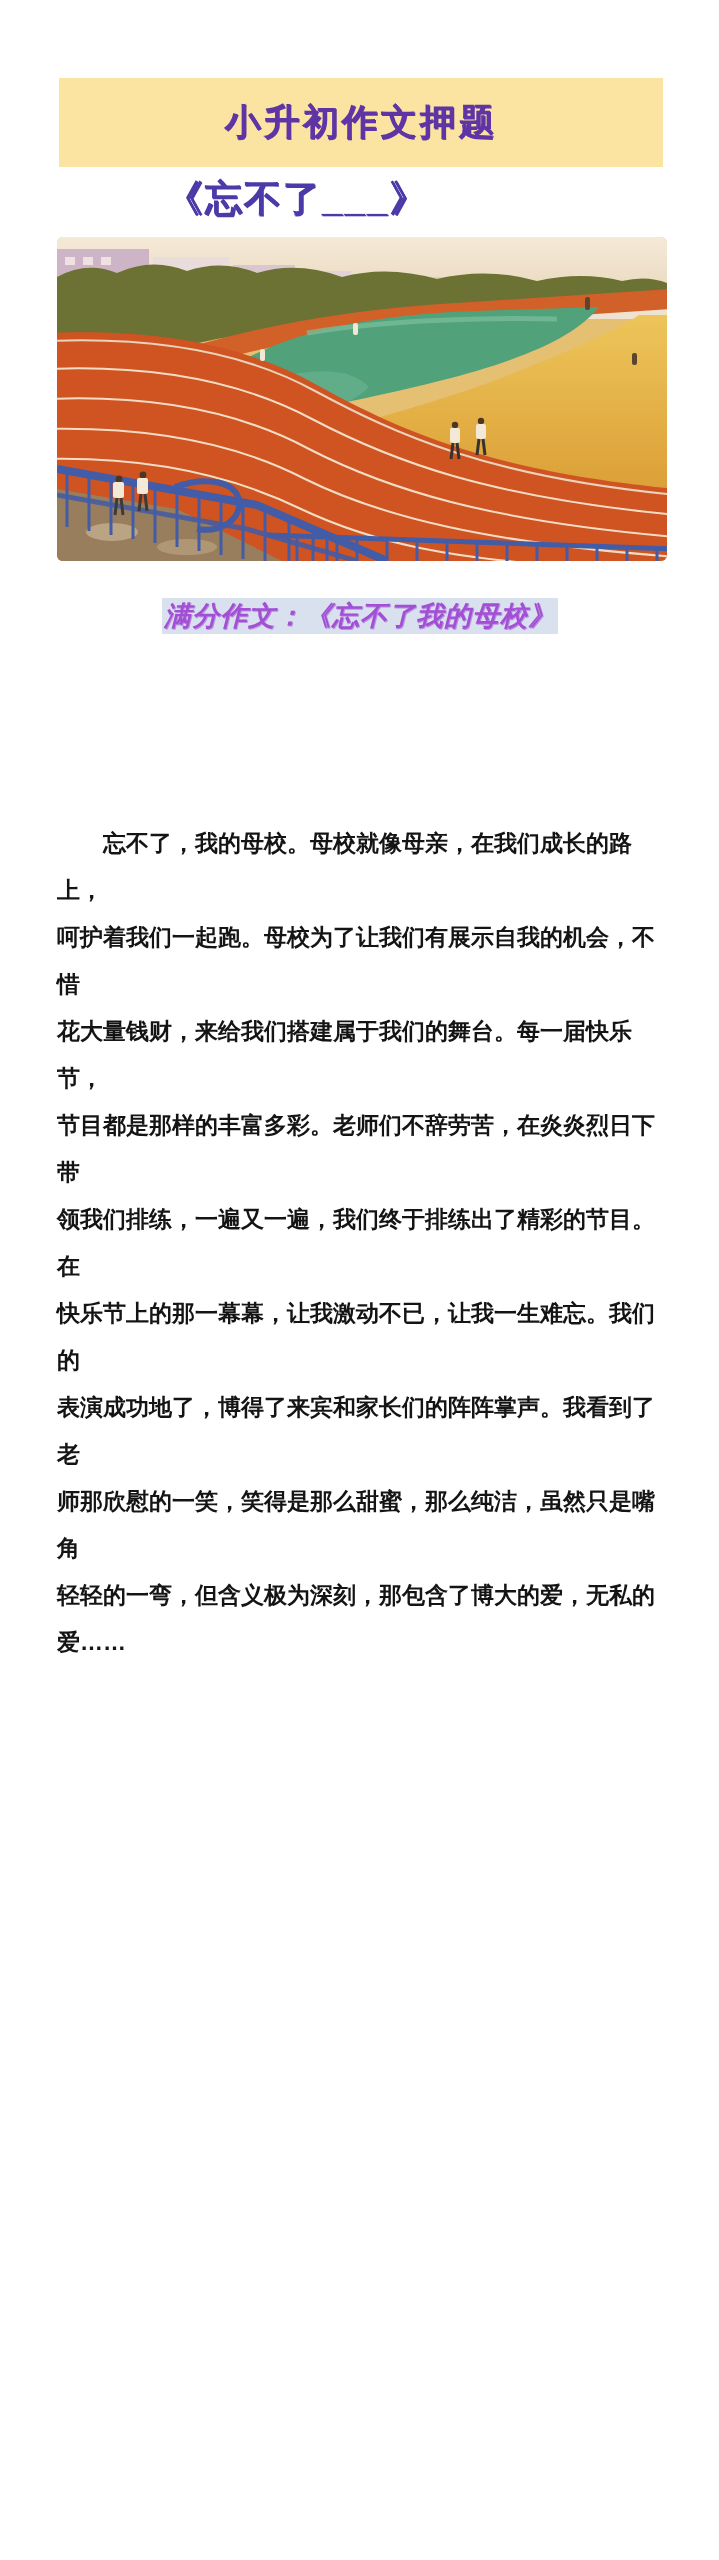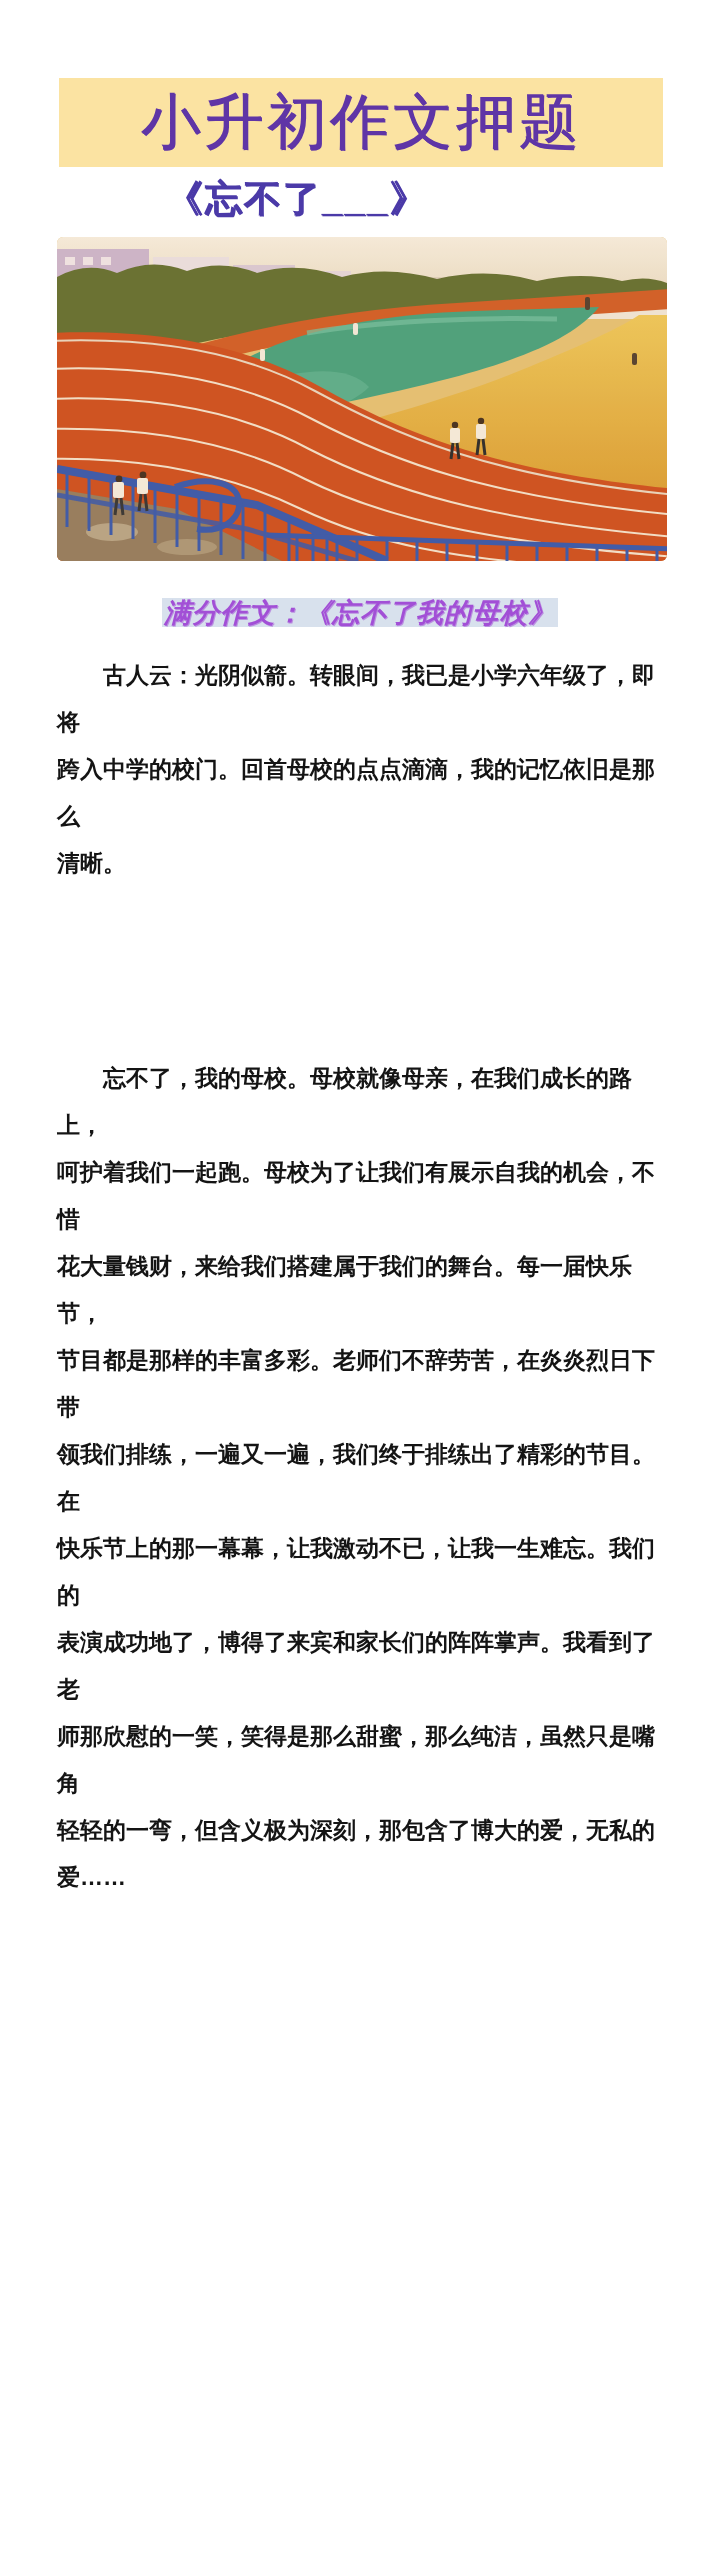--- a/index.html
+++ b/index.html
@@ -13,21 +13,21 @@
   }
   
   .banner {
     position:absolute; left:59px; top:78px;
     width:604px; height:89px;
     background:var(--banner_bg,#FBE3A2);
     display:flex; align-items:center; justify-content:center;
   }
   .banner-title {
     color:var(--banner_text,#5F35A6);
-    font-size:60px; font-weight:400; letter-spacing:3px;
+    font-size:36px; font-weight:700; letter-spacing:3px;
     text-shadow:1px 1px 0 var(--banner_text,#5F35A6);
     white-space:nowrap;
   }
   
   .topic {
     position:absolute; left:0; top:174px; width:594px;
     text-align:center;
     color:var(--topic_text,#4B3AA8);
     font-size:37px; font-weight:900; letter-spacing:2px;
     text-shadow:1px 1px 0 var(--topic_text,#4B3AA8);
@@ -36,21 +36,21 @@
   
   .photo-wrap {
     position:absolute; left:57px; top:237px;
     width:610px; height:324px;
     border-radius:6px; overflow:hidden;
   }
   .photo-wrap svg { display:block; }
   
   .highlight {
     position:absolute; left:162px; top:598px;
-    width:396px; height:29px;
+    width:396px; height:36px;
     background:var(--highlight_bg,#D8E1ED);
     display:flex; align-items:center; justify-content:center;
   }
   .highlight-label {
     color:var(--highlight_text,#A24FD6);
     font-size:27px; font-weight:bold; font-style:italic;
     letter-spacing:1px;
     text-shadow:1px 1px 0 rgba(162,79,214,.55);
     white-space:nowrap;
   }
@@ -215,23 +215,20 @@
 
       <rect width="610" height="324" fill="#F7A23B" opacity="0.10"></rect>
     </svg>
   </div>
 
   <div class="highlight">
     <span class="highlight-label">满分作文：《忘不了我的母校》</span>
   </div>
 
   <div class="essay">
-    <p>古人云：光阴似箭。转眼间，我已是小学六年级了，即将
-跨入中学的校门。回首母校的点点滴滴，我的记忆依旧是那么
-清晰。</p>
     <p class="gap-before">忘不了，我的母校。母校就像母亲，在我们成长的路上，
 呵护着我们一起跑。母校为了让我们有展示自我的机会，不惜
 花大量钱财，来给我们搭建属于我们的舞台。每一届快乐节，
 节目都是那样的丰富多彩。老师们不辞劳苦，在炎炎烈日下带
 领我们排练，一遍又一遍，我们终于排练出了精彩的节目。在
 快乐节上的那一幕幕，让我激动不已，让我一生难忘。我们的
 表演成功地了，博得了来宾和家长们的阵阵掌声。我看到了老
 师那欣慰的一笑，笑得是那么甜蜜，那么纯洁，虽然只是嘴角
 轻轻的一弯，但含义极为深刻，那包含了博大的爱，无私的
 爱……</p>

